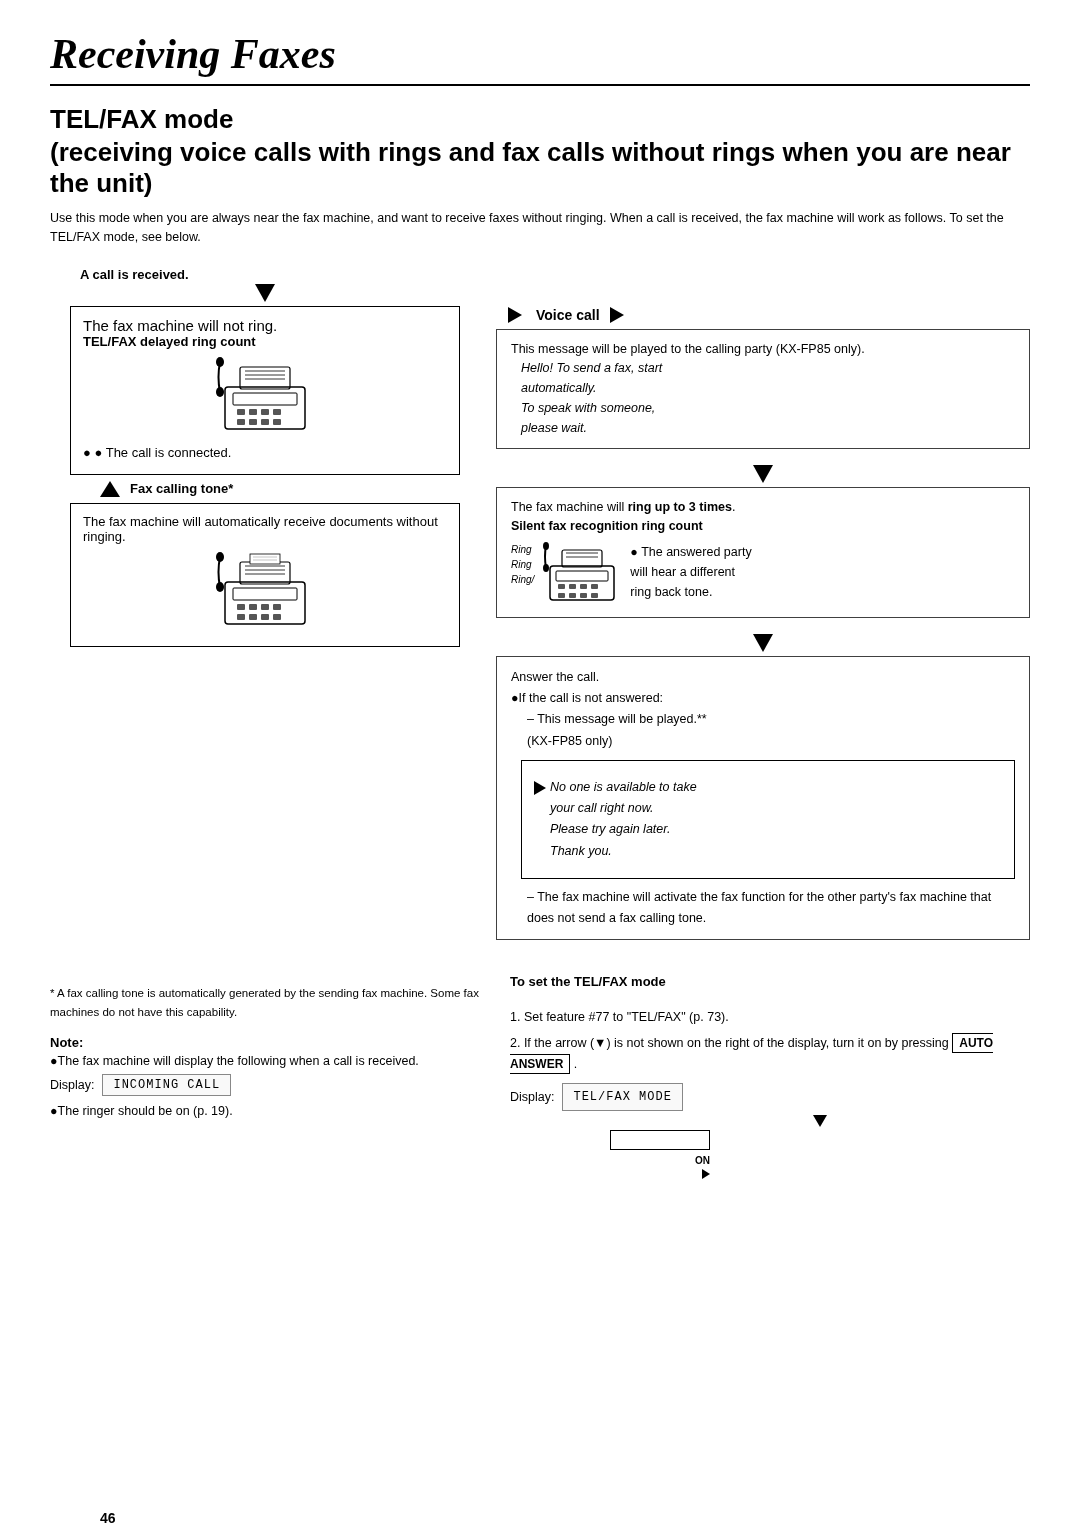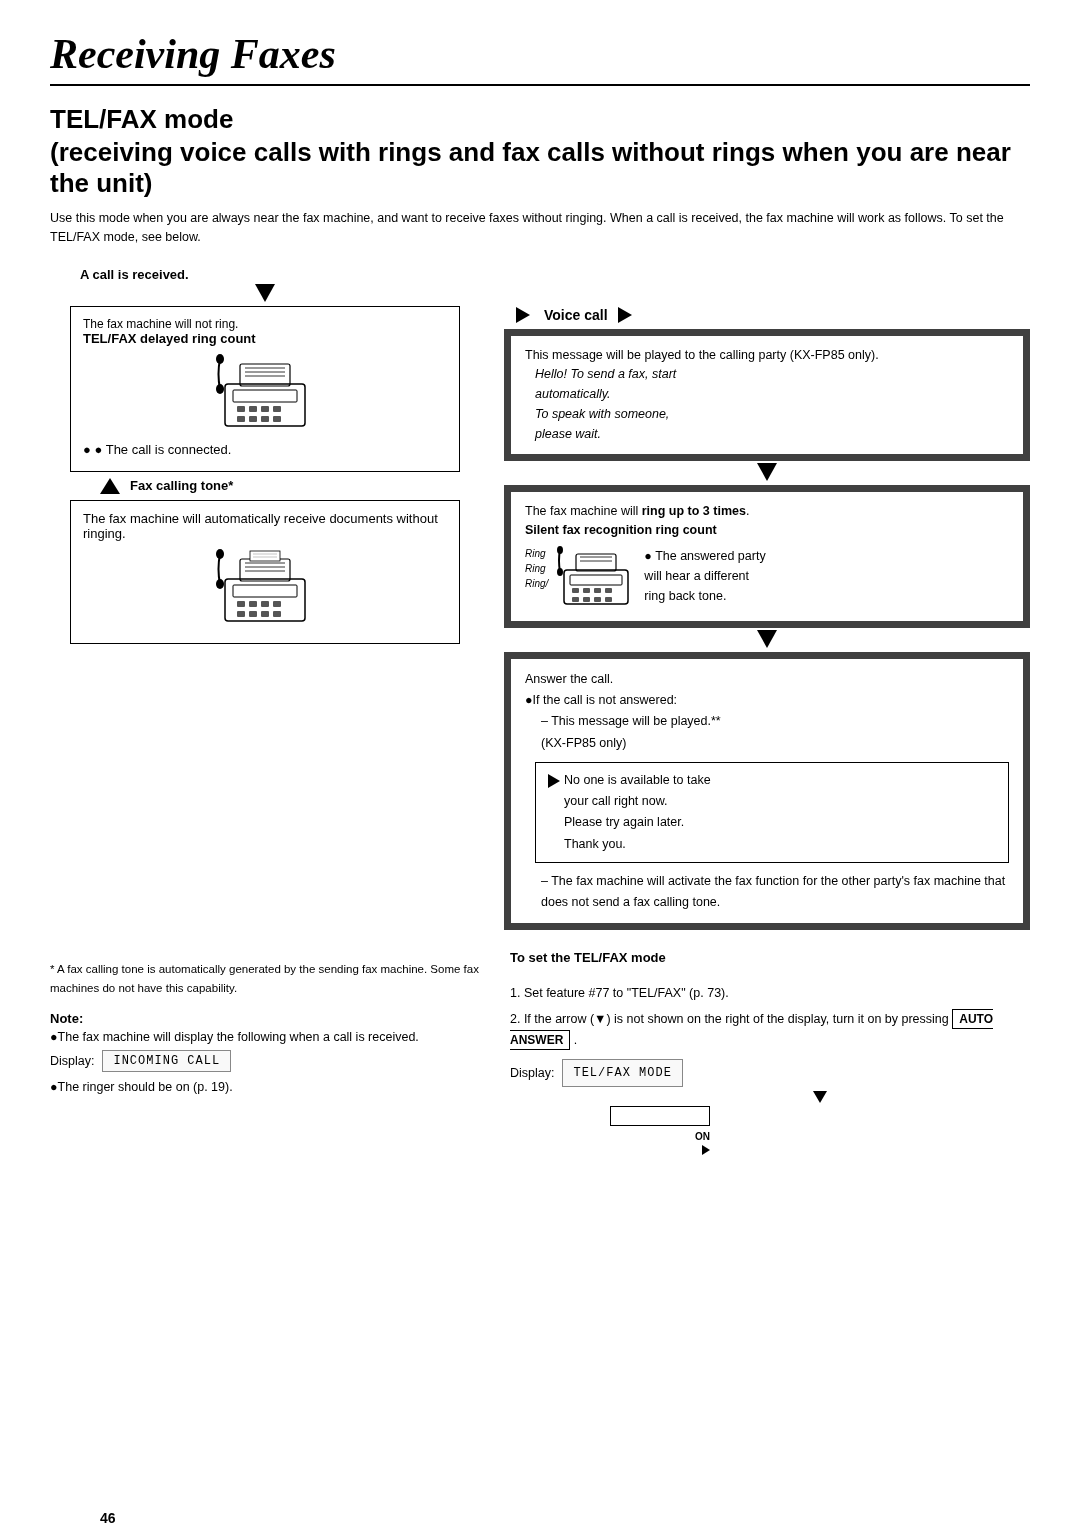--- a/index.html
+++ b/index.html
@@ -31,21 +31,21 @@
       font-weight: bold;
       margin-bottom: 10px;
     }
     .intro-text {
       font-size: 12.5px;
       margin-bottom: 20px;
       line-height: 1.5;
     }
     .main-layout {
       display: flex;
-      gap: 24px;
+      gap: 16px;
       margin-top: 10px;
     }
     .left-col {
       flex: 0 0 430px;
       display: flex;
       flex-direction: column;
       align-items: center;
     }
     .right-col {
       flex: 1;
@@ -75,23 +75,23 @@
       border-bottom: 8px solid transparent;
       border-left: 14px solid #000;
       display: inline-block;
       margin-right: 4px;
       vertical-align: middle;
     }
     .bullet { margin-left: 0; }
     .bullet::before { content: '● '; }
     
     .right-top-box {
-      border: 7px solid #404040;
+      border: 1px solid #404040;
       padding: 10px 14px;
-      margin-bottom: 0;
+      margin-bottom: 14px;
       font-size: 12.5px;
       line-height: 1.5;
     }
     .italic-quote {
       font-style: italic;
       margin-left: 10px;
       line-height: 1.6;
     }
     .voice-call-row {
       display: flex;
@@ -204,21 +204,21 @@
 
   <div class="left-col">
     <div style="align-self:flex-start; margin-left:30px;">
       <strong>A call is received.</strong>
     </div>
     <div class="centered-arrow" style="width:390px;">
       <div class="arrow-down"></div>
     </div>
 
     <div class="left-large-box">
-      <div style="font-size:12px;">The fax machine will not ring.</div>
+      <div style="font-size:15px;">The fax machine will not ring.</div>
       <div style="font-weight:bold; font-size:13px; margin-bottom:8px;">TEL/FAX delayed ring count</div>
 
       <div style="display:flex; justify-content:center; margin-bottom:8px;">
         <svg class="fax-svg" viewBox="0 0 100 80">
 
           <rect x="10" y="30" width="80" height="42" rx="3" fill="none" stroke="#000" stroke-width="1.5"></rect>
           <rect x="18" y="36" width="64" height="12" rx="1" fill="none" stroke="#000" stroke-width="1"></rect>
           <rect x="22" y="52" width="8" height="6" rx="1" fill="#555"></rect>
           <rect x="34" y="52" width="8" height="6" rx="1" fill="#555"></rect>
           <rect x="46" y="52" width="8" height="6" rx="1" fill="#555"></rect>
@@ -339,21 +339,21 @@
     <div class="centered-arrow">
       <div class="arrow-down"></div>
     </div>
 
     <div class="right-top-box" style="line-height:1.7;">
       <div>Answer the call.</div>
       <div>●If the call is not answered:</div>
       <div class="indent">– This message will be played.**</div>
       <div class="indent">(KX-FP85 only)</div>
 
-      <div style="border:1px solid #000; padding:7px 12px; margin:8px 0 8px 10px; line-height:1.7;">
+      <div style="border:1px solid #000; padding:16px 12px; margin:8px 0 8px 10px; font-style:italic; line-height:1.7;">
         <div style="display:flex; align-items:flex-start;">
           <div class="right-arrow-filled" style="margin-top:4px;"></div>
           <div>
             <span>No one is available to take</span><br>
             <span>your call right now.</span><br>
             <span>Please try again later.</span><br>
             <span>Thank you.</span>
           </div>
         </div>
       </div>

